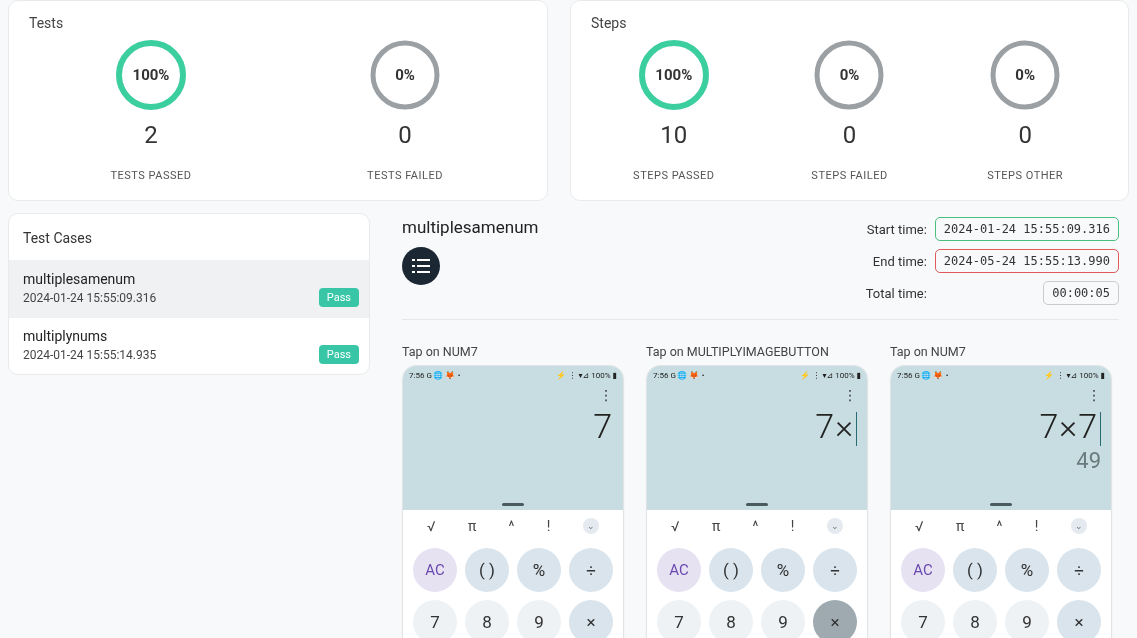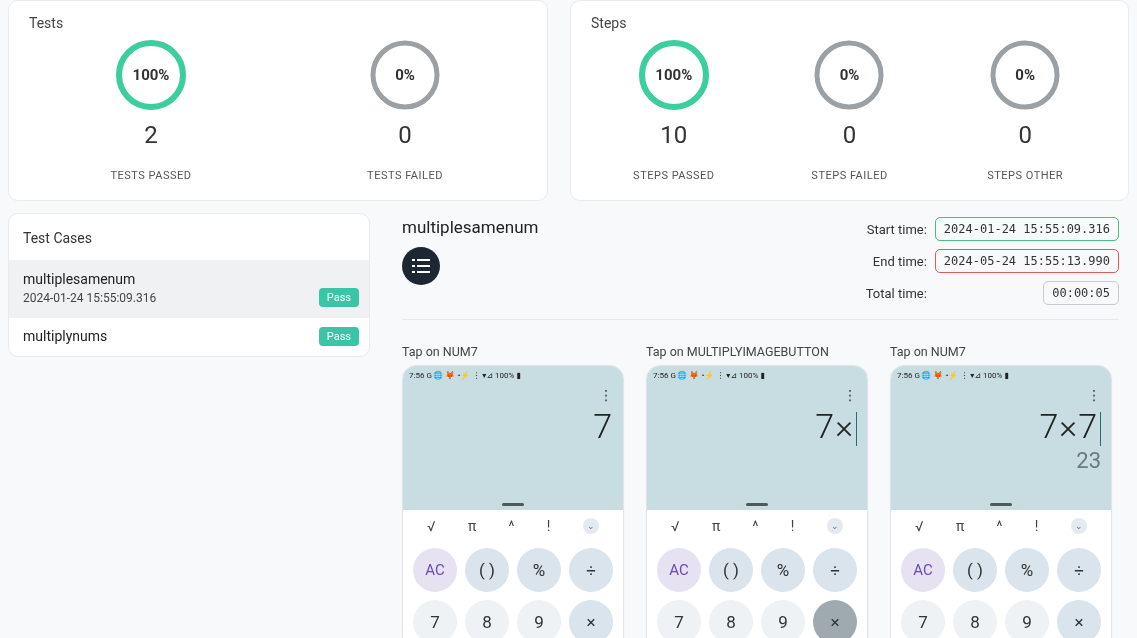--- a/index.html
+++ b/index.html
@@ -176,20 +176,21 @@
     border: 1px solid #e2e4e6;
     overflow: hidden;
     display: flex;
     flex-direction: column;
     box-shadow: 0 1px 2px rgba(0,0,0,0.05);
   }
   .statusbar {
     height: 18px;
     background: #c8dde1;
     display: flex;
+    justify-content: space-between;
     align-items: center;
     padding: 0 6px;
     font-size: 8px;
     color: #222;
   }
   .display-area {
     background: #c8dde1;
     height: 126px;
     display: flex;
     flex-direction: column;
@@ -355,20 +356,21 @@
   <div class="sidebar">
     <div class="sidebar-header">Test Cases</div>
     <div id="tc-list">
         <div class="tc-item selected">
           <div class="tc-name">multiplesamenum</div>
           <div class="tc-time">2024-01-24 15:55:09.316</div>
           <div class="badge">Pass</div>
         </div>
         <div class="tc-item">
           <div class="tc-name">multiplynums</div>
+          <div class="tc-time">2024-01-24 15:55:14.935</div>
           <div class="badge">Pass</div>
         </div>
       </div>
   </div>
 
   <div class="detail">
     <div class="detail-header">
       <div class="detail-left">
         <div class="detail-title">multiplesamenum</div>
         <div class="list-icon">
@@ -458,21 +460,21 @@
         <div class="step-col">
           <div class="step-label">Tap on NUM7</div>
           <div class="phone">
             <div class="statusbar">
               <span>7:56 G 🌐 🦊 •</span>
               <span>⚡ ⋮ ▾⊿ 100% ▮</span>
             </div>
             <div class="display-area">
               <div class="menu-dots">⋮</div>
               <div class="expr">7×7<span class="cursor"></span></div>
-              <div class="result-small">23</div>
+              <div class="result-small">49</div>
               <div class="disp-under"></div>
             </div>
             <div class="sym-row">
               <span>√</span>
               <span>π</span>
               <span>^</span>
               <span>!</span>
               <span class="more">⌄</span>
             </div>
             <div class="key-grid">

